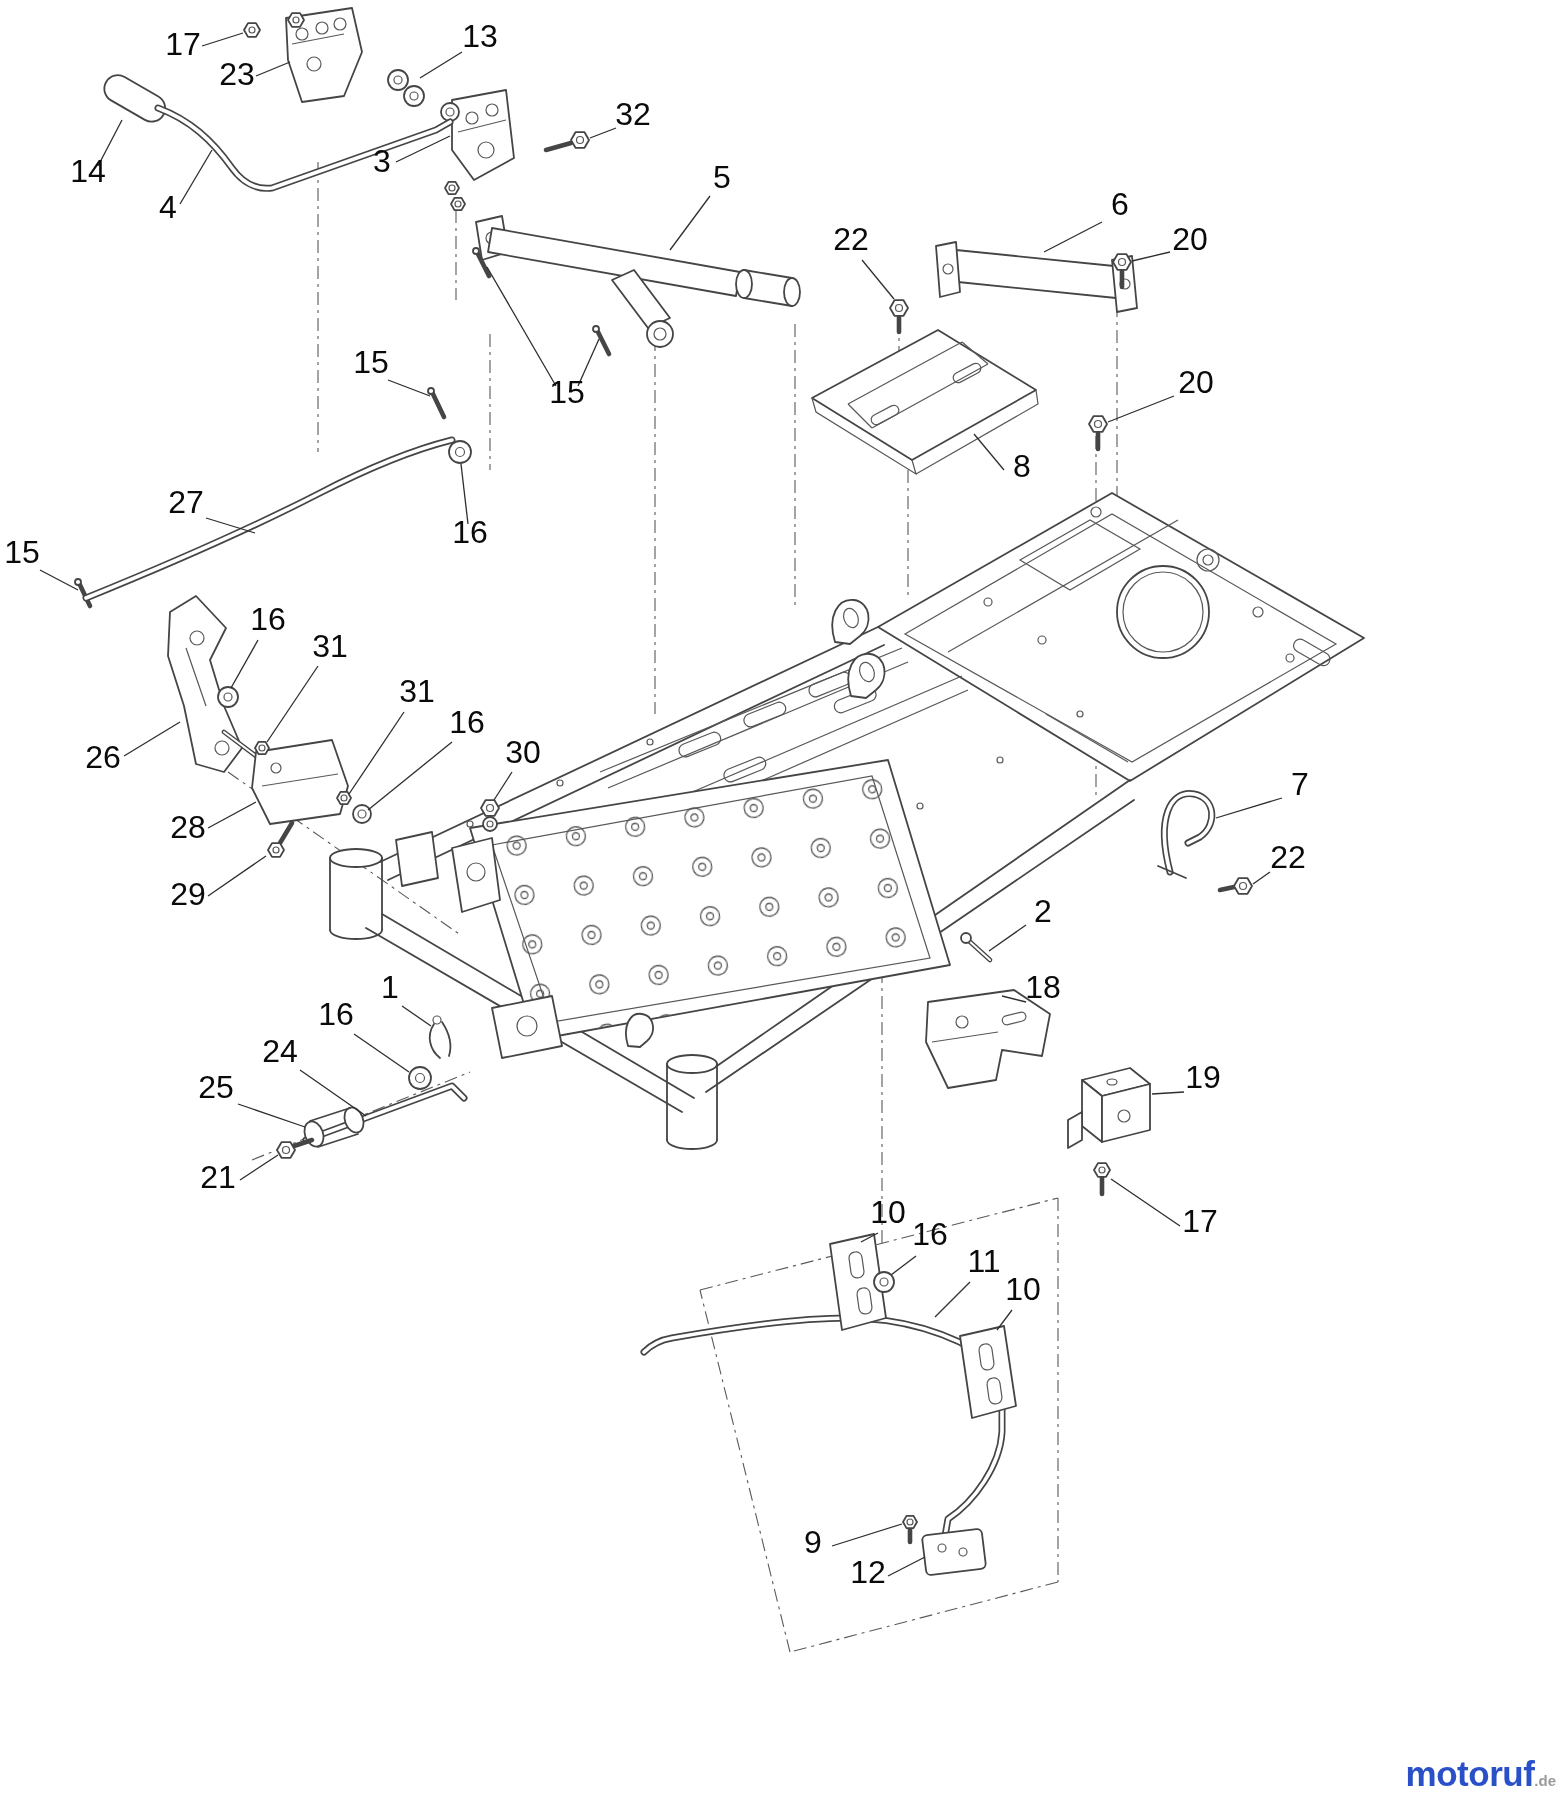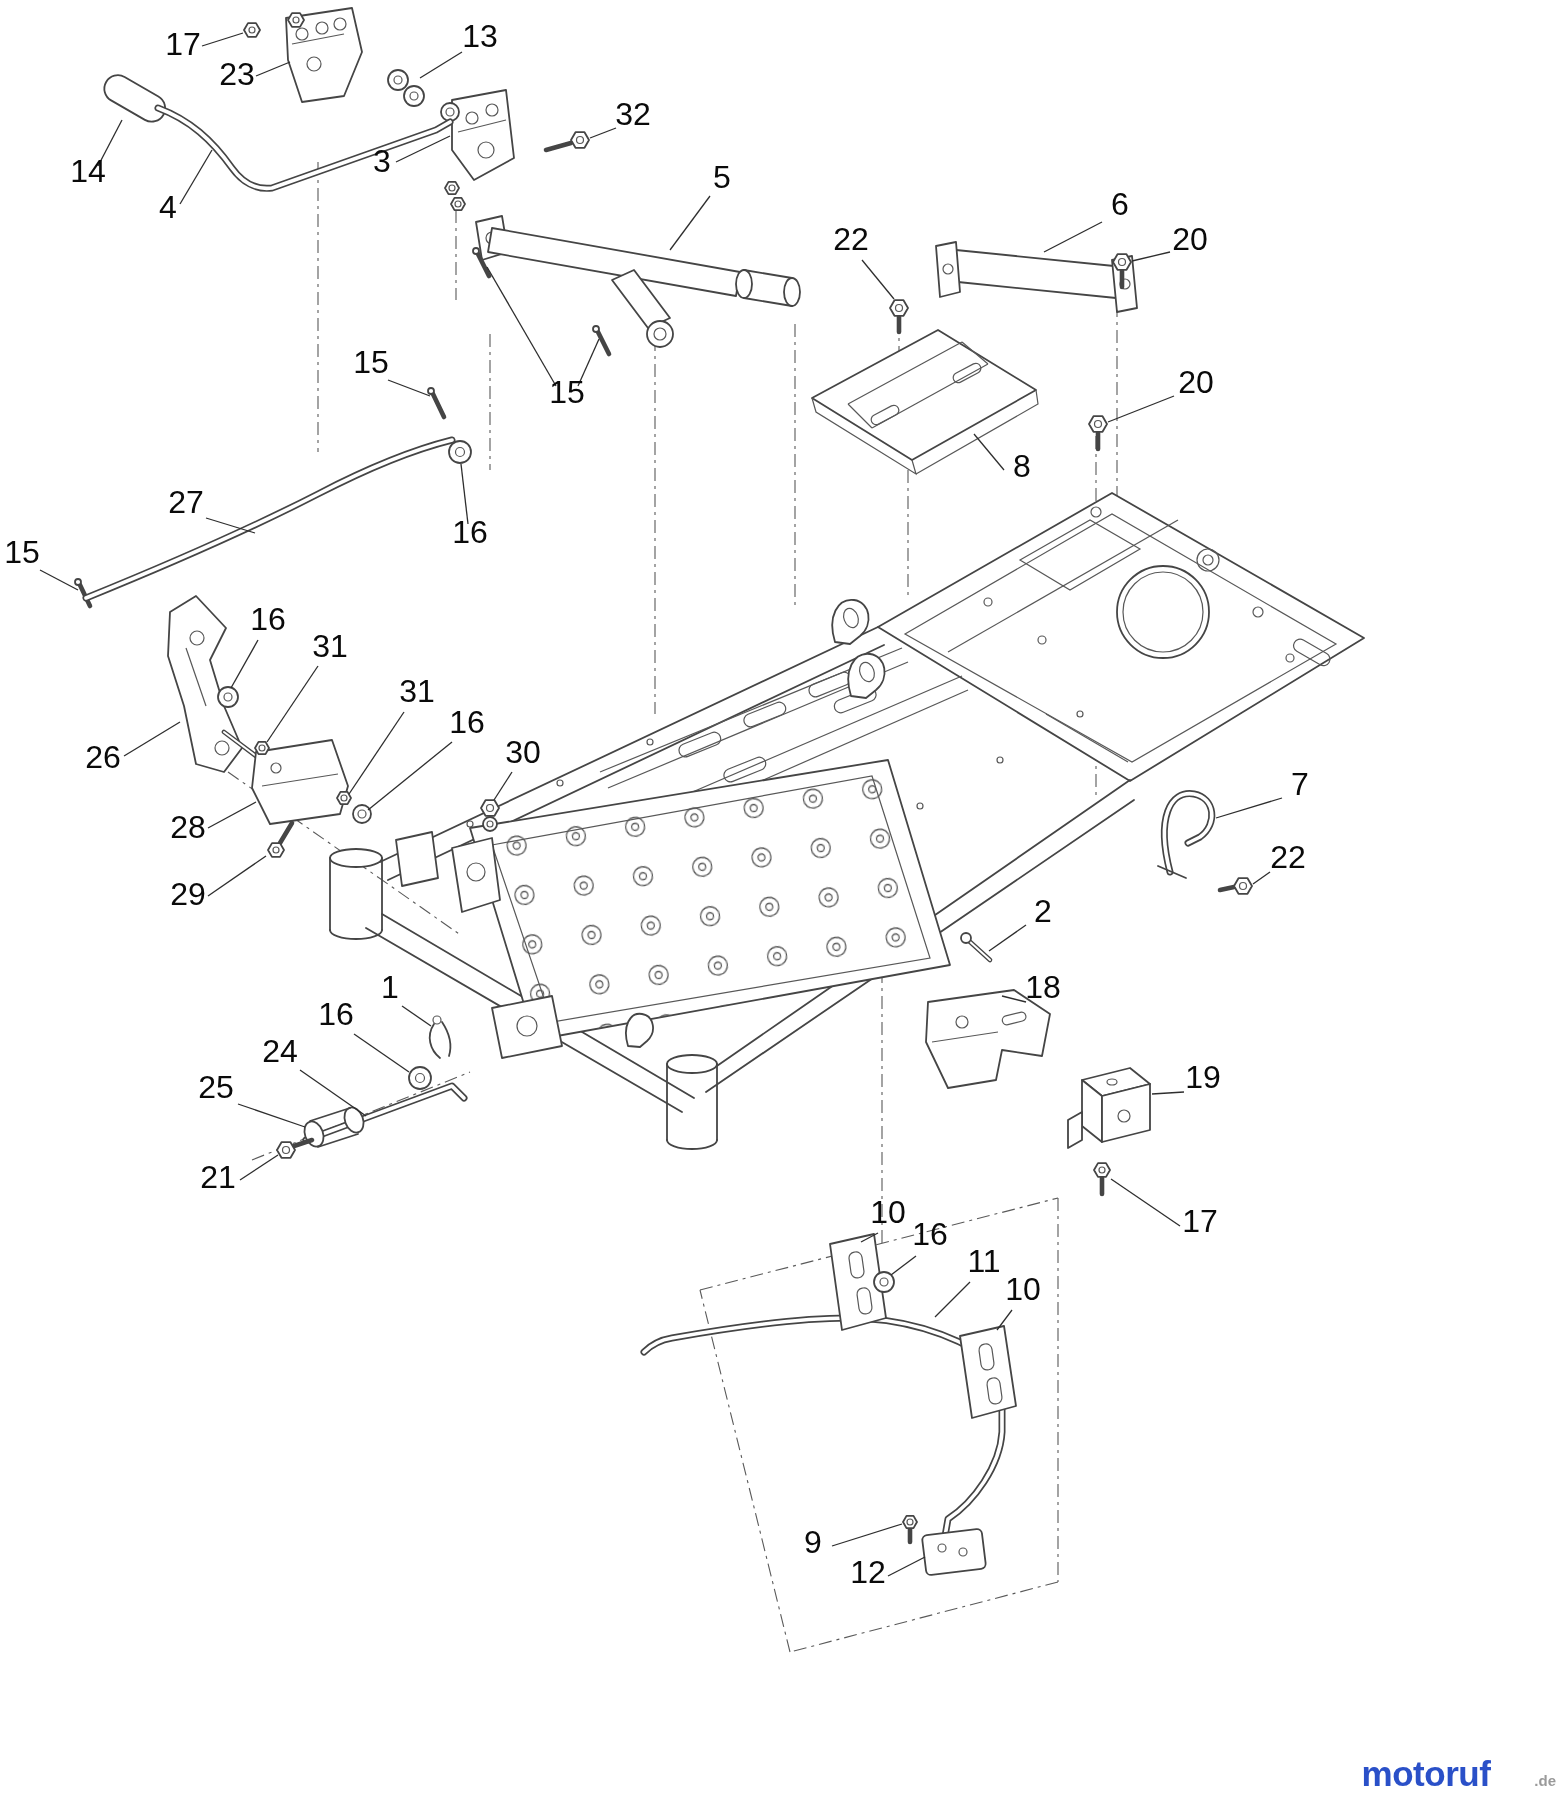--- a/index.html
+++ b/index.html
@@ -11,21 +11,21 @@
   .ln2 {fill:none;stroke:#585858;stroke-width:1.2;}
   .dash{fill:none;stroke:#5a5a5a;stroke-width:1.1;stroke-dasharray:13 5 3 5;}
   .rod {fill:none;stroke:#454545;stroke-width:7;stroke-linecap:round;stroke-linejoin:round;}
   .rodin{fill:none;stroke:#ffffff;stroke-width:3.6;stroke-linecap:round;stroke-linejoin:round;}
   .rodS {fill:none;stroke:#454545;stroke-width:4.6;stroke-linecap:round;}
   .rodSin{fill:none;stroke:#ffffff;stroke-width:2;stroke-linecap:round;}
   .leader{stroke:#2e2e2e;stroke-width:1.3;}
   .callout{font-family:"Liberation Sans",sans-serif;font-size:32px;fill:#0a0a0a;text-anchor:middle;}
   .wm{position:absolute;right:8px;bottom:6px;font-weight:700;white-space:nowrap;}
   .wm .brand{color:#2a50c8;font-size:35px;letter-spacing:-0.5px;}
-  .wm .tld{color:#9a9a9a;font-size:15px;margin-left:44px;}
+  .wm .tld{color:#9a9a9a;font-size:15px;}
 </style>
 </head>
 <body>
 
 <div class="stage">
 <svg width="1564" height="1800" viewBox="0 0 1564 1800">
   <defs>
     <pattern id="grom" width="60" height="50" patternUnits="userSpaceOnUse" patternTransform="rotate(-9)">
       <circle cx="18" cy="16" r="9.5" fill="none" stroke="#585858" stroke-width="1.3"></circle>
       <circle cx="18" cy="16" r="3.5" fill="none" stroke="#585858" stroke-width="1.3"></circle>

